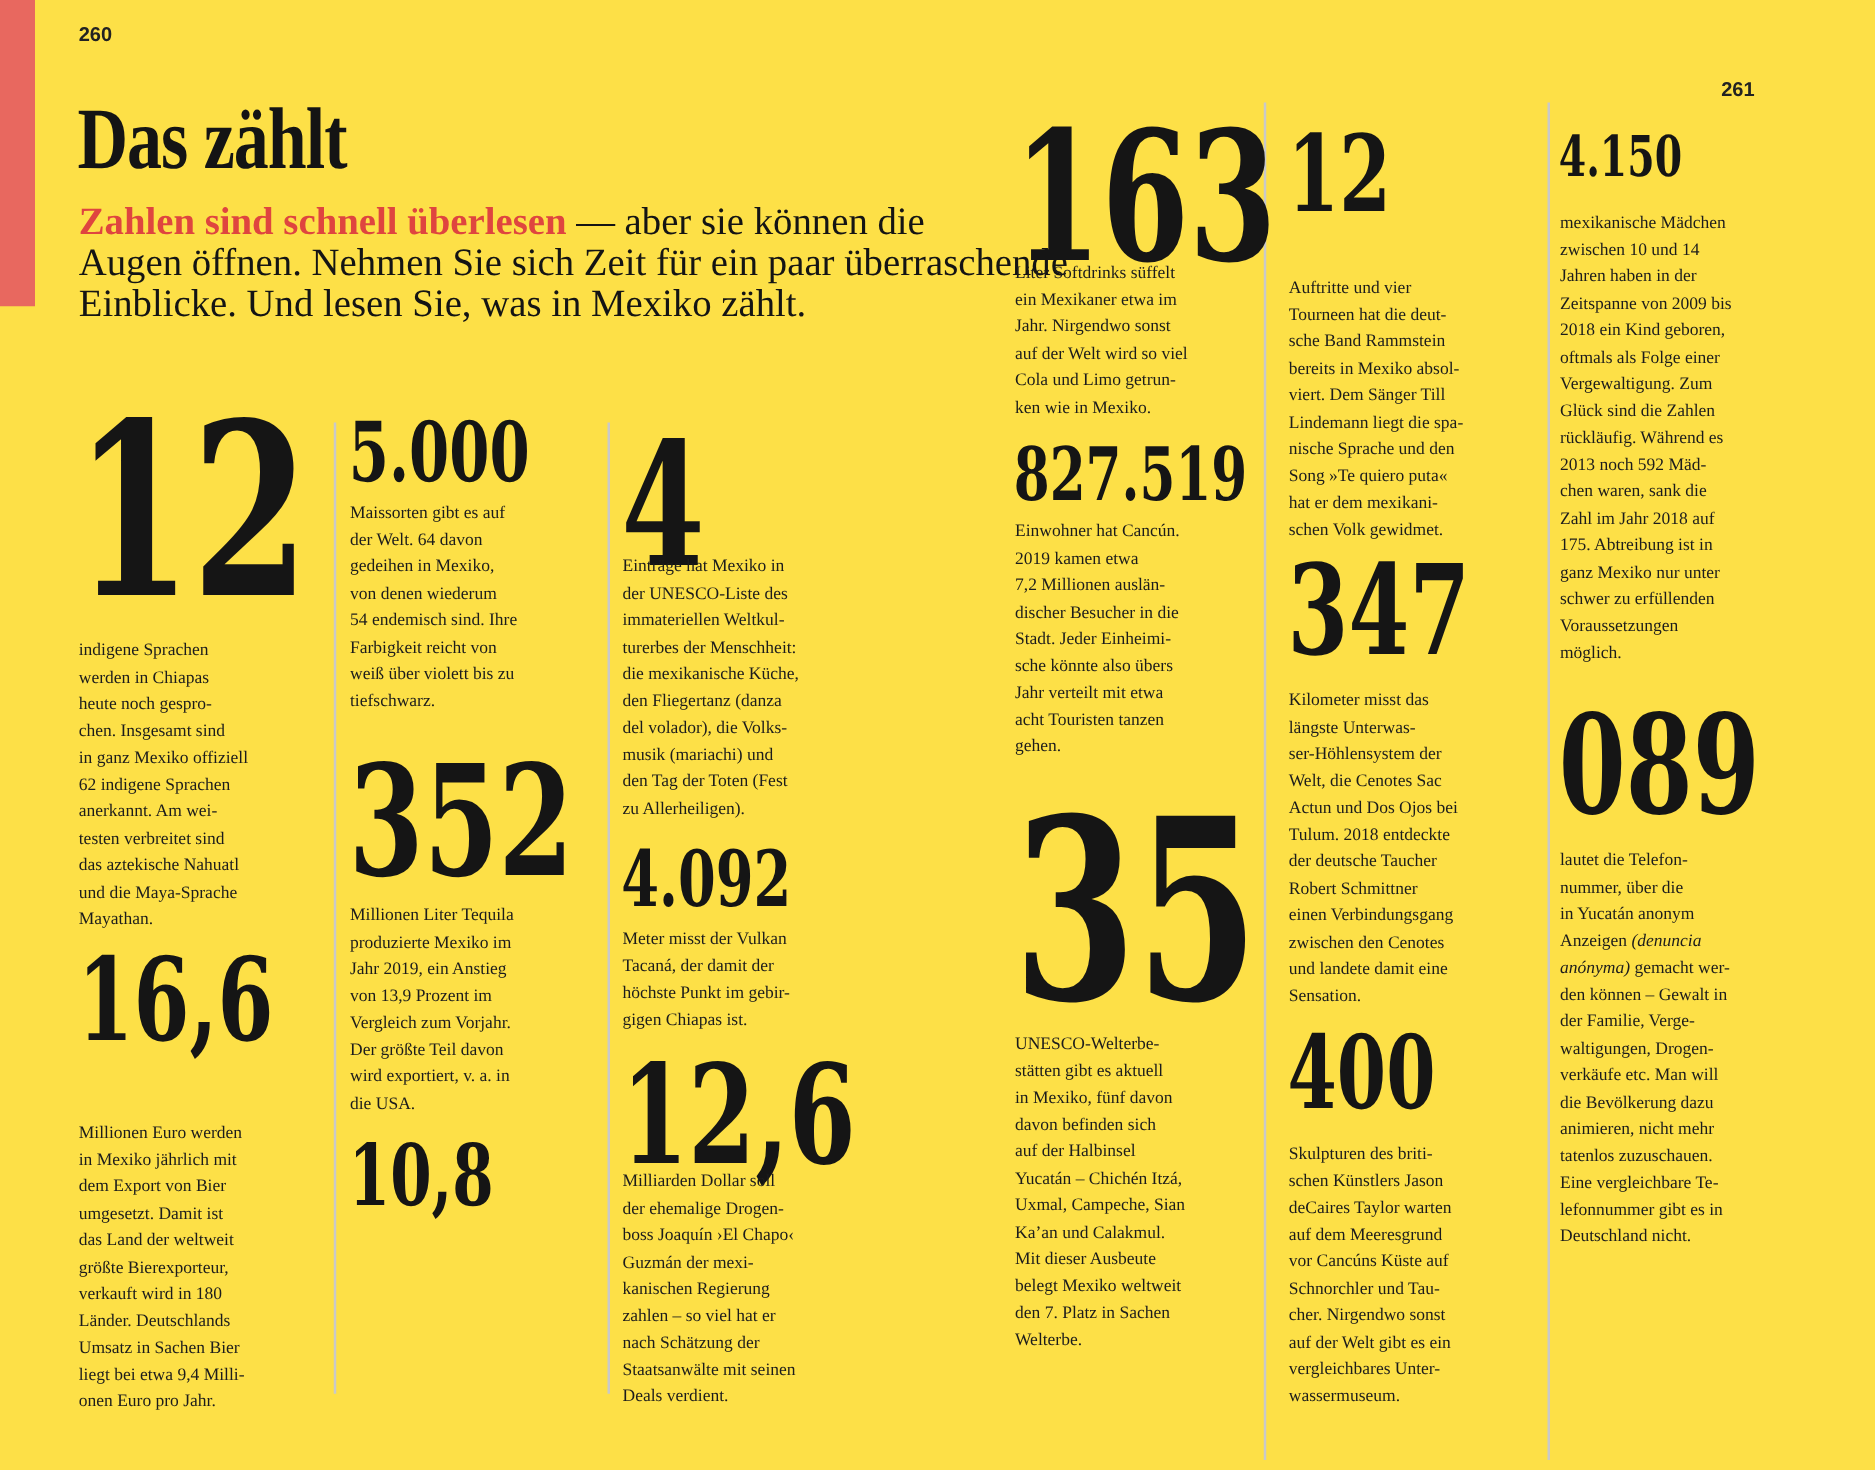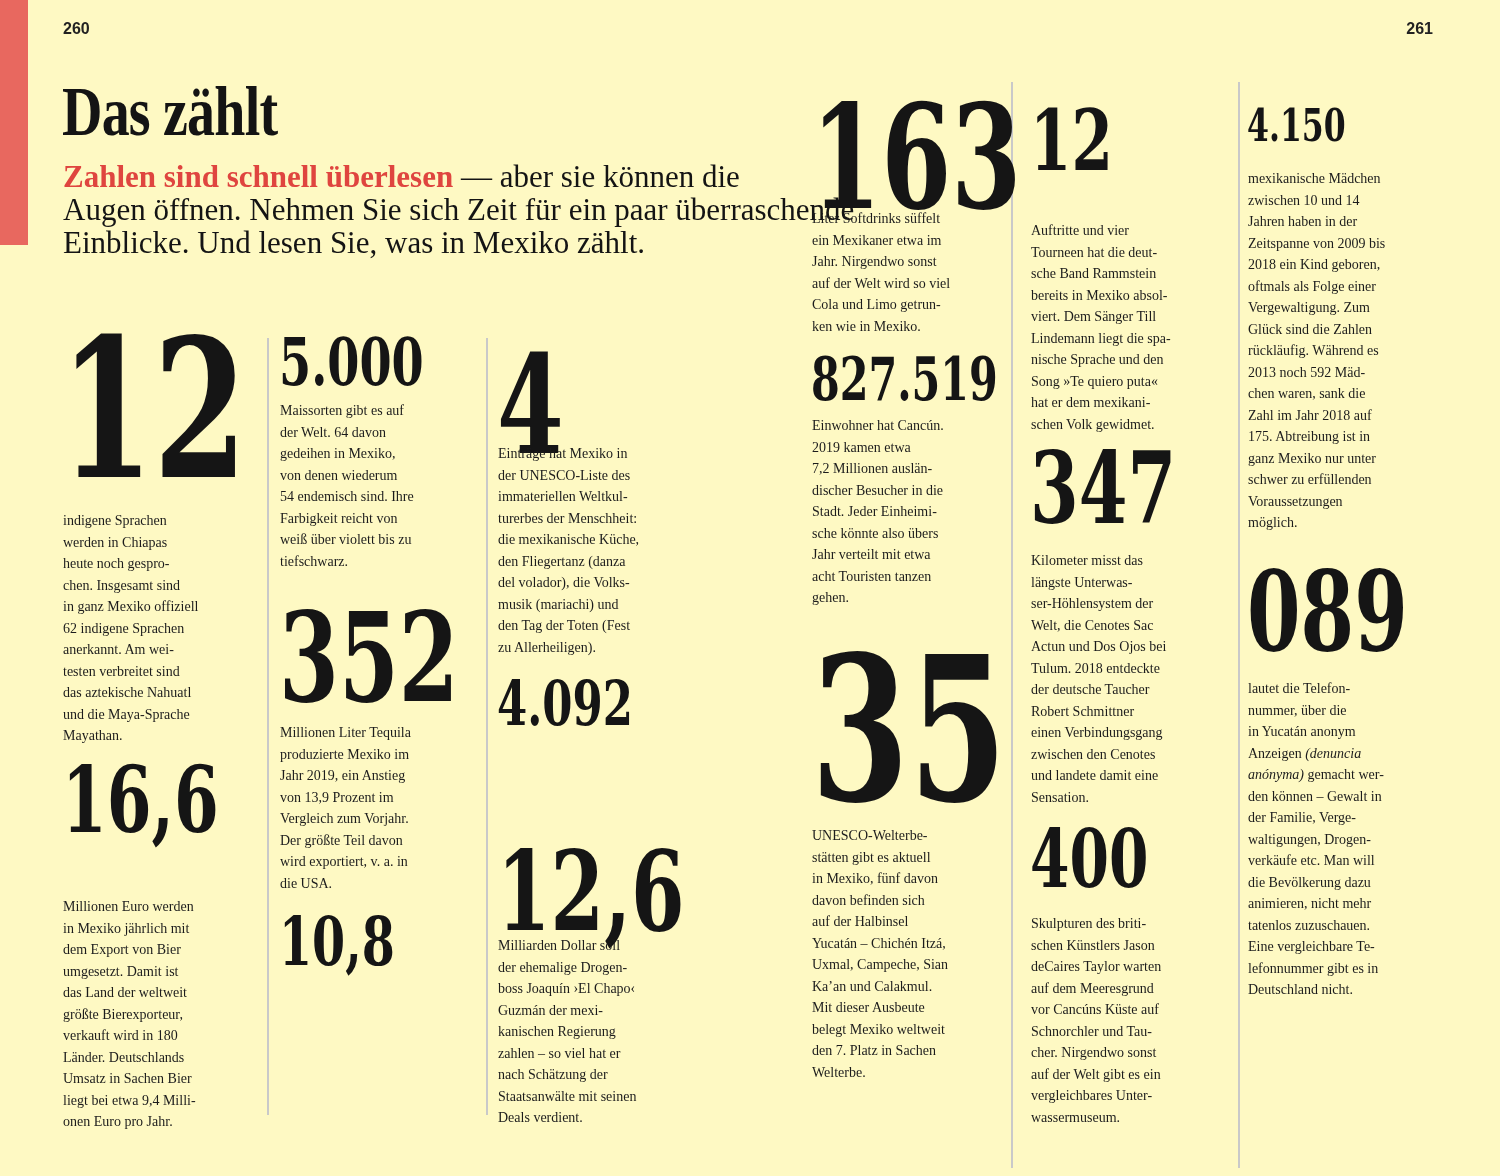--- a/index.html
+++ b/index.html
@@ -1,16 +1,16 @@
 <!DOCTYPE html>
 <html><head>
 <meta charset="utf-8">
 <style>
   html,body{margin:0;padding:0;background:#ffffff;}
-  #spread{position:relative;width:1500px;height:1176px;background:#fef9c3;overflow:hidden;
+  #spread{position:relative;width:1500px;height:1176px;background:#fde047;overflow:hidden;
           font-family:"Liberation Serif",serif;color:#1a1a1a;}
   .bar{position:absolute;left:0;top:0;width:28px;height:245px;}
   .pagenum{position:absolute;top:20px;font-family:"Liberation Sans",sans-serif;
            font-weight:700;font-size:16px;color:#222;}
   .title{position:absolute;left:62px;top:77px;font-weight:700;font-size:70px;line-height:1;
          letter-spacing:-1px;transform:scaleX(0.8);transform-origin:left top;color:#141414;
          white-space:nowrap;}
   .intro{position:absolute;left:63px;top:160px;font-size:31px;line-height:33px;
          white-space:pre-line;color:#141414;}
   .intro .lead{font-weight:700;}
@@ -21,21 +21,21 @@
   .vline{position:absolute;width:1.5px;background:#c9c9c9;}
 </style>
 </head>
 <body>
 
 <div id="spread">
 
   <div class="bar" style="background: rgb(232, 104, 95);"></div>
 
   <div class="pagenum" style="left:63px;">260</div>
-  <div class="pagenum" style="left:1377px;width:56px;text-align:right;">261</div>
+  <div class="pagenum" style="left:1377px;width:56px;text-align:left;margin-top:44px;">261</div>
 
   <div class="title">Das zählt</div>
 
   <div class="intro"><span class="lead" style="color: rgb(223, 69, 63);">Zahlen sind schnell überlesen</span><span> — aber sie können die
 Augen öffnen. Nehmen Sie sich Zeit für ein paar überraschende
 Einblicke. Und lesen Sie, was in Mexiko zählt.</span></div>
 
   <div class="vline" style="left:267px;top:338px;height:777px;"></div>
   <div class="vline" style="left:486px;top:338px;height:777px;"></div>
 
@@ -96,20 +96,24 @@
 immateriellen Weltkul-
 turerbes der Menschheit:
 die mexikanische Küche,
 den Fliegertanz (danza
 del volador), die Volks-
 musik (mariachi) und
 den Tag der Toten (Fest
 zu Allerheiligen).</div>
 
   <div class="num" style="left:497px;top:673px;font-size:62px;">4.092</div>
+  <div class="para" style="left:498px;top:741px;">Meter misst der Vulkan
+Tacaná, der damit der
+höchste Punkt im gebir-
+gigen Chiapas ist.</div>
 
   <div class="num" style="left:497px;top:837px;font-size:110px;">12,6</div>
   <div class="para" style="left:498px;top:935px;">Milliarden Dollar soll
 der ehemalige Drogen-
 boss Joaquín ›El Chapo‹
 Guzmán der mexi-
 kanischen Regierung
 zahlen – so viel hat er
 nach Schätzung der
 Staatsanwälte mit seinen

